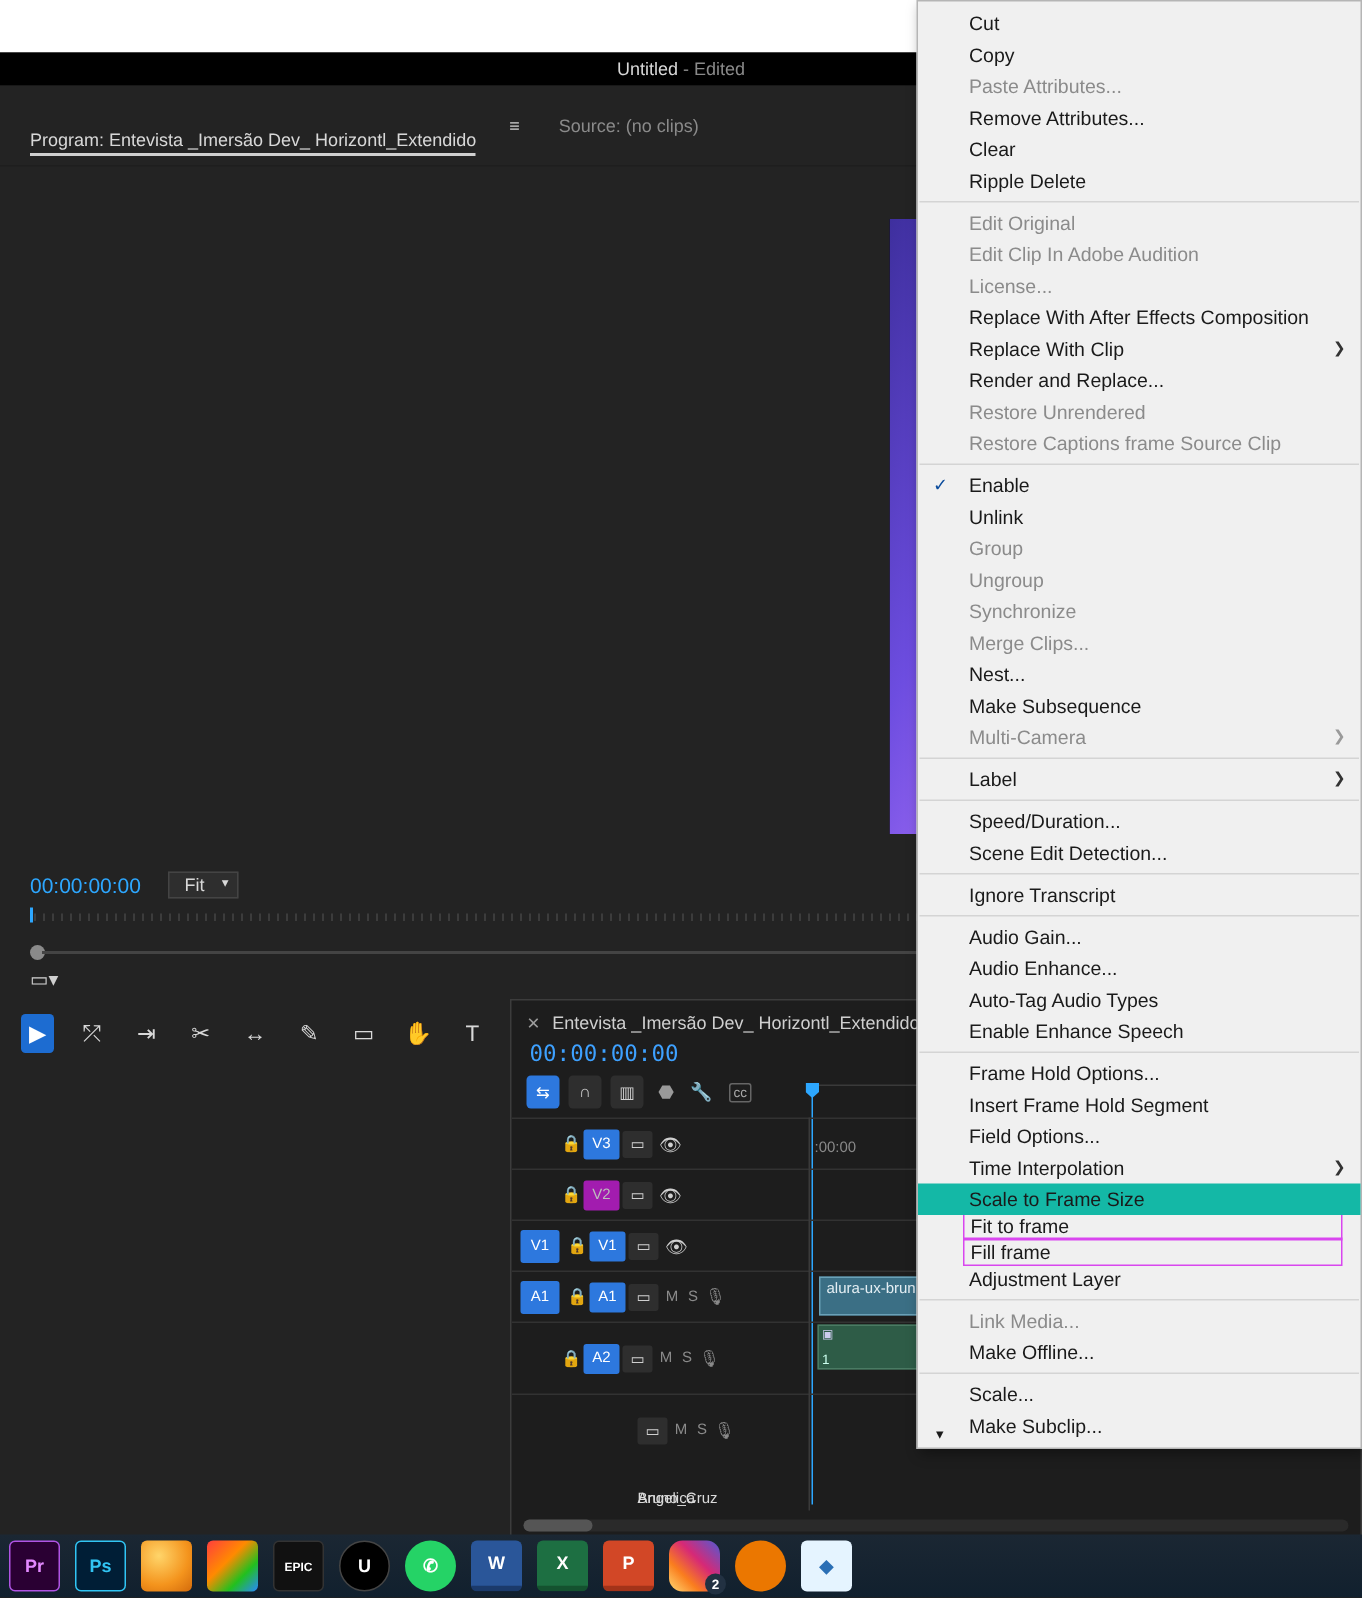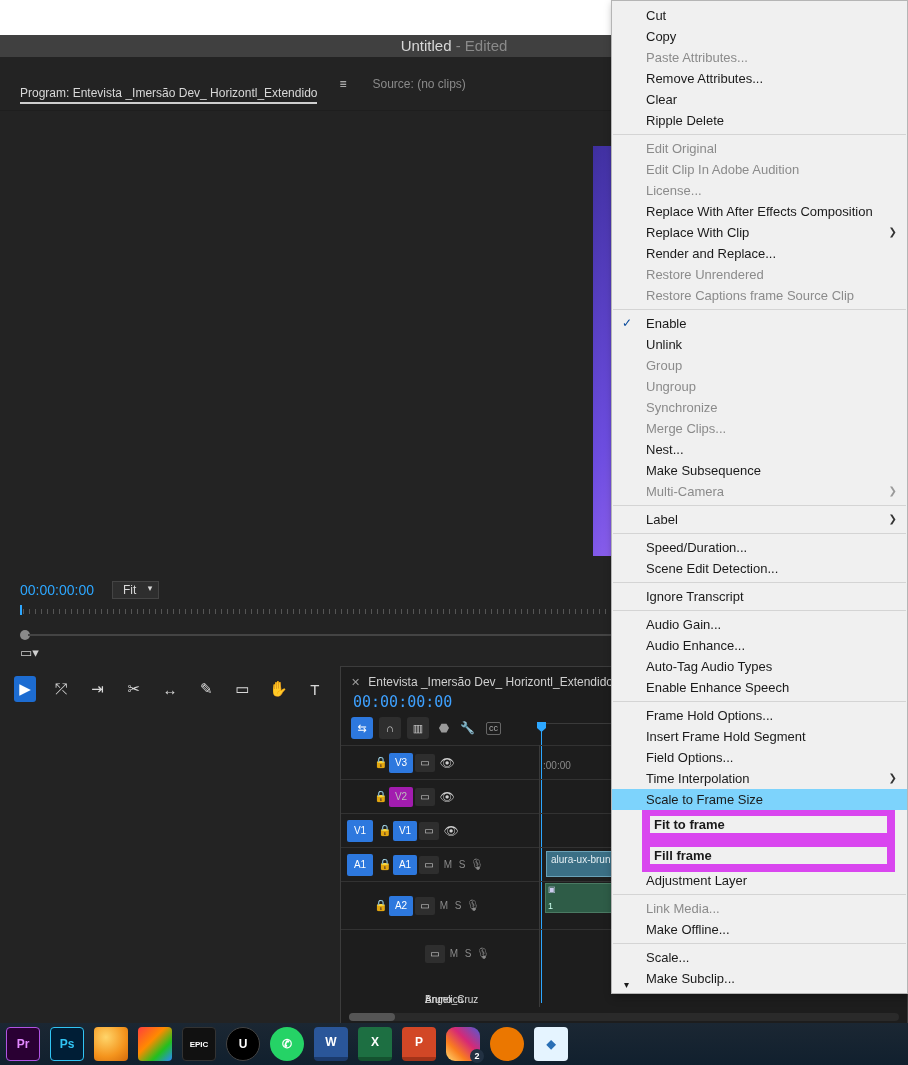--- a/index.html
+++ b/index.html
@@ -1,20 +1,20 @@
 <!DOCTYPE html>
 <html><head>
 <meta charset="utf-8">
 <style>
   * { box-sizing: border-box; margin: 0; padding: 0; font-family: "Segoe UI", Tahoma, sans-serif; }
   body { background: #1e1e1e; width: 908px; height: 1065px; overflow: hidden; position: relative; }
 
   .whitebar { background: #fff; height: 35px; width: 100%; }
 
-  .titlebar { background: #404040; color: #d8d8d8; font-size: 15px; text-align: center; padding: 4px 0; height: 22px; line-height: 14px; }
+  .titlebar { background: #000000; color: #d8d8d8; font-size: 12px; text-align: center; padding: 4px 0; height: 22px; line-height: 14px; }
   .titlebar .suffix { color: #8a8a8a; }
 
   .topbar { background: #232323; display: flex; align-items: center; padding: 6px 20px; margin-bottom: 1px; }
   .tab-label { color: #d8d8d8; font-size: 12px; margin-right: 14px; }
   .tab-underline { border-bottom: 2px solid #cfcfcf; padding-bottom: 2px; margin-top: 23px; }
   .menu-icon { color: #cfcfcf; font-size: 12px; margin: 0 8px; cursor: pointer; }
   .source-label { color: #8a8a8a; font-size: 12px; margin-left: 18px; }
 
   .program-panel { background: #232323; display: flex; flex-direction: column; height: 555px; position: relative; }
   .preview-area { flex: 1; display: flex; justify-content: flex-end; align-items: center; padding-right: 0; }
@@ -84,26 +84,26 @@
   .keyic { position:absolute; left:2px; top:1px; font-size:8px; color:#cce;}
   .aclip .num { position:absolute; left:2px; bottom:1px; font-size:9px; color:#cfe;}
   .clip-name { position:absolute; left:3px; bottom:2px; font-size:10px; color:#dadada; }
 
   .hscroll { position:absolute; left:8px; right:8px; bottom:4px; height:8px; background:#2a2a2a; border-radius:4px;}
   .hscroll-thumb { position:absolute; left:0; width:46px; height:8px; background:#555; border-radius:4px;}
 
   .context-menu { position:absolute; top:0; right:0; width:297px; background:#f0f0f0; border:1px solid #b5b5b5; box-shadow: 2px 3px 8px rgba(0,0,0,.35); font-size:13px; color:#1a1a1a; padding: 4px 0;}
   .cm-item { padding: 3px 24px 3px 34px; position:relative; cursor:default; white-space:nowrap;}
   .cm-item.disabled { color:#8b8b8b; }
-  .cm-item.hover { background:#7dd3fc; }
+  .cm-item.hover { background:#14b8a6; }
   .cm-item .arrow { position:absolute; right:10px; top:4px; font-size:10px; color:#333;}
   .cm-item.disabled .arrow { color:#9a9a9a; }
   .cm-sep { height:1px; background:#d4d4d4; margin:3px 1px; }
   .cm-check { position:absolute; left:10px; top:3px; color:#0a4b9c; font-size:12px;}
-  .cm-box { border:8px solid #d946ef; margin: -2px 12px -2px 30px; padding:1px 0 1px 4px;font-weight:bold;}
+  .cm-box { border:1px solid #d946ef; margin: -2px 12px -2px 30px; padding:1px 0 1px 4px;}
   .cm-overflow { position:absolute; left:12px; bottom:3px; font-size:10px; }
 
   .taskbar { position:absolute; left:0; right:0; bottom:0; height:42px; background:linear-gradient(#1b2733,#11202e); display:flex; align-items:center; padding:0 6px; gap:10px;}
   .tb-ic { width:34px; height:34px; border-radius:4px; display:flex; align-items:center; justify-content:center; font-size:12px; font-weight:600; color:#fff;}
   .pr{background:#2a0033;color:#e389ff;border:1px solid #b054e4;font-family:Arial;} 
   .ps{background:#001e36;color:#31c5f4;border:1px solid #31c5f4;}
   .orange{background:radial-gradient(circle at 35% 30%, #ffd56a, #f4941d 60%, #d36a0b);}
   .cc-ic{background:linear-gradient(135deg,#ff3e3e,#ff8a00 40%,#22c01e 70%,#2988ff);} 
   .epic{background:#111;border:1px solid #333;font-size:8px;}
   .ue{background:#000;border:1px solid #444;border-radius:50%;}

